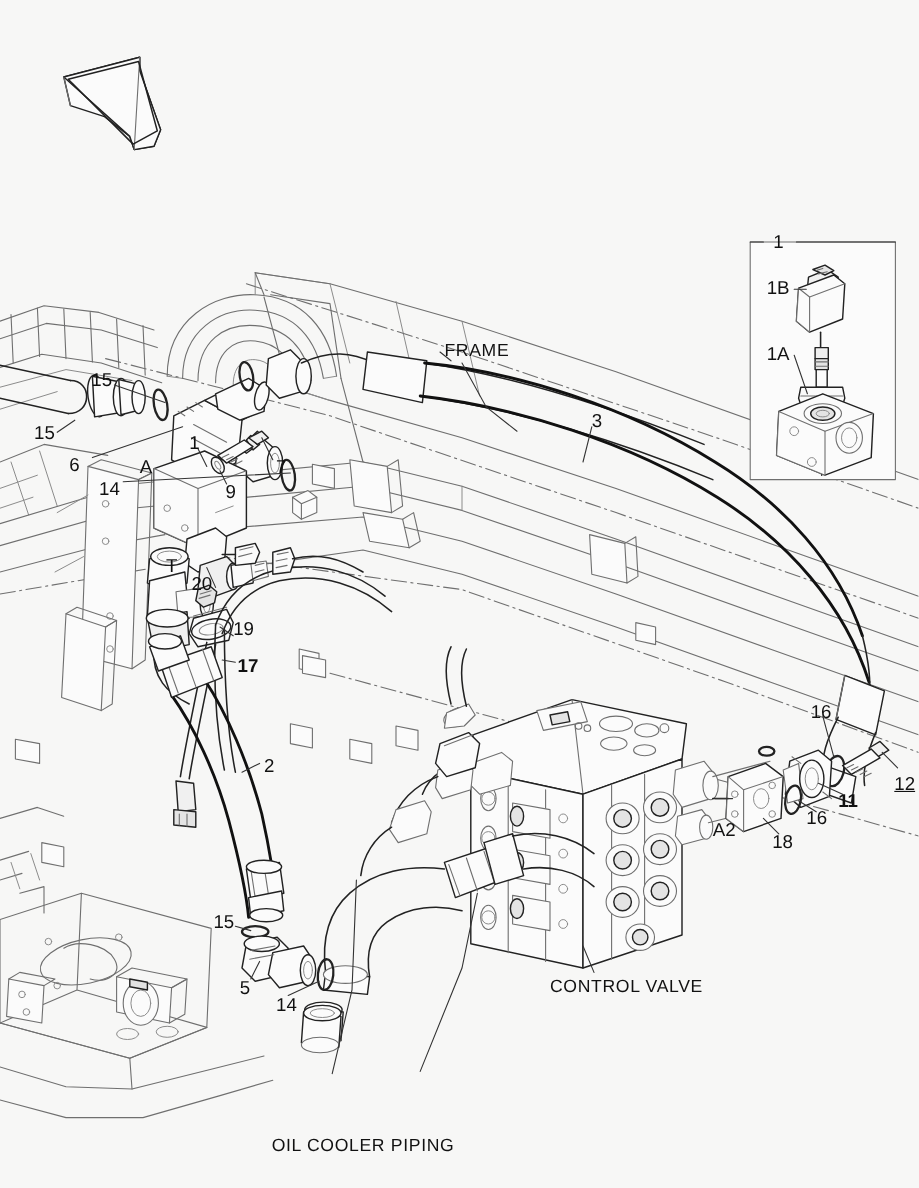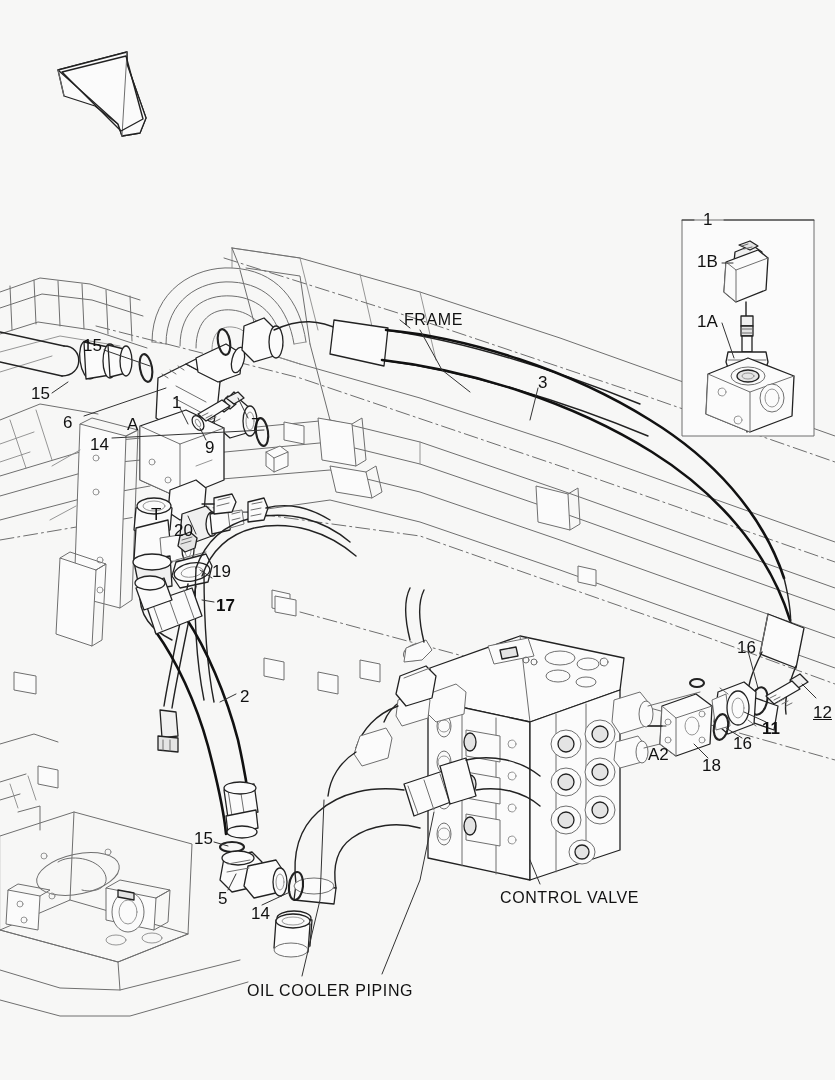--- a/index.html
+++ b/index.html
@@ -528,21 +528,21 @@
       <circle class="tt" cx="738" cy="420" r="4"></circle>
     </g>
 
     <path class="ld" d="M722 263 L733 263"></path>
     <path class="ld" d="M722 323 L734 358"></path>
   </g>
 </svg>
 
 <div class="lbl cap-lg" style="left:404px;top:312px;">FRAME</div>
 <div class="lbl cap-lg" style="left:500px;top:890px;">CONTROL VALVE</div>
-<div class="lbl cap-lg" style="left:247px;top:983px;">OIL COOLER PIPING</div>
+<div class="lbl cap-lg" style="left:247px;top:1034px;">OIL COOLER PIPING</div>
 
 <div class="lbl numb" style="left:127px;top:416px;">A</div>
 <div class="lbl numb" style="left:151px;top:506px;">T</div>
 <div class="lbl numb" style="left:648px;top:732px;margin-top:14px;">A2</div>
 
 <div class="lbl num" style="left:172px;top:394px;">1</div>
 <div class="lbl num" style="left:240px;top:688px;">2</div>
 <div class="lbl num" style="left:538px;top:374px;">3</div>
 <div class="lbl num" style="left:218px;top:890px;">5</div>
 <div class="lbl num" style="left:63px;top:414px;">6</div>

